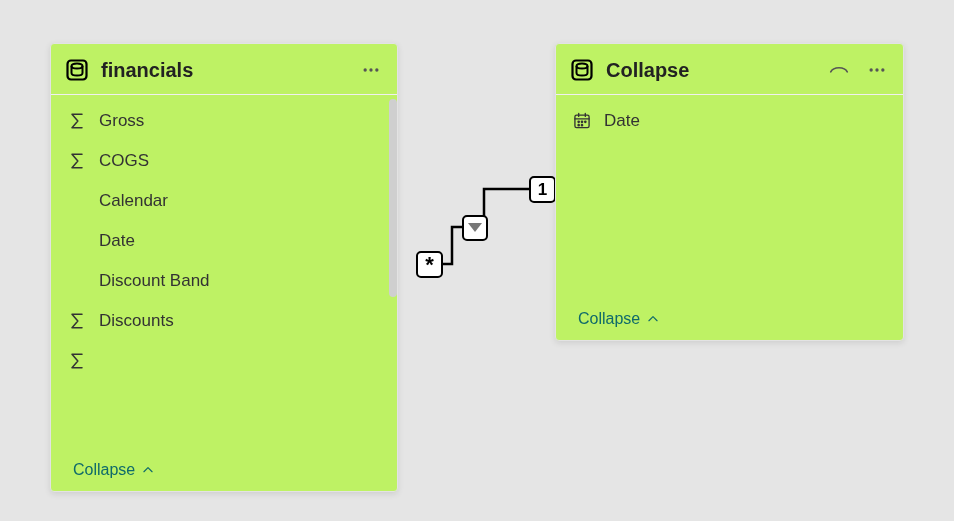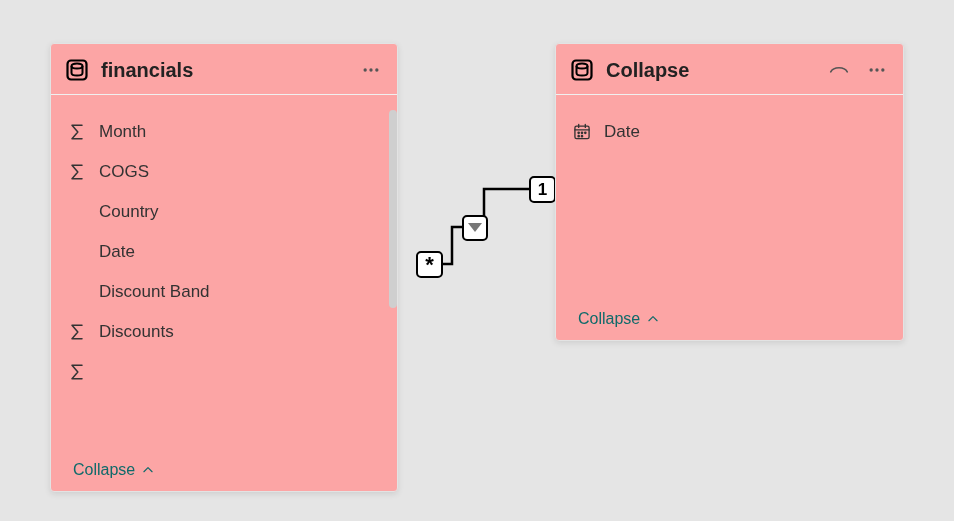--- a/index.html
+++ b/index.html
@@ -12,27 +12,26 @@
     position: relative;
   }
   .canvas {
     position: relative;
     width: 100%; height: 100%;
   }
 
   
   .table-card {
     position: absolute;
-    background: #fca5a5;
+    background: #bef264;
     border: 1px solid #e3e3e3;
     border-radius: 4px;
     box-shadow: 0 2px 6px rgba(0,0,0,0.10);
     display: flex;
     flex-direction: column;
-    gap: 11px;
   }
   .table-header {
     display: flex;
     align-items: center;
     padding: 14px 14px 12px 14px;
     border-bottom: 1px solid #f0f0f0;
     gap: 12px;
   }
   .title-wrap {
     display: flex; align-items: center; gap: 12px;
@@ -168,33 +167,33 @@
 
     <div class="field-list-wrap">
       <div class="scrollbar-track"></div>
       <div class="field-list">
         <div class="field-row">
           <span class="field-icon">
             <svg width="20" height="20" viewBox="0 0 24 24" stroke="#333" stroke-width="1.8" fill="none" stroke-linejoin="round" stroke-linecap="round">
                 <path d="M18 4H6l7 8-7 8h12"></path>
               </svg>
           </span>
-          <span class="field-name">Month</span>
+          <span class="field-name">Gross</span>
         </div>
         <div class="field-row">
           <span class="field-icon">
             <svg width="20" height="20" viewBox="0 0 24 24" stroke="#333" stroke-width="1.8" fill="none" stroke-linejoin="round" stroke-linecap="round">
                 <path d="M18 4H6l7 8-7 8h12"></path>
               </svg>
           </span>
           <span class="field-name">COGS</span>
         </div>
         <div class="field-row">
           <span class="field-icon none"></span>
-          <span class="field-name">Country</span>
+          <span class="field-name">Calendar</span>
         </div>
         <div class="field-row">
           <span class="field-icon none"></span>
           <span class="field-name">Date</span>
         </div>
         <div class="field-row">
           <span class="field-icon none"></span>
           <span class="field-name">Discount Band</span>
         </div>
         <div class="field-row">

